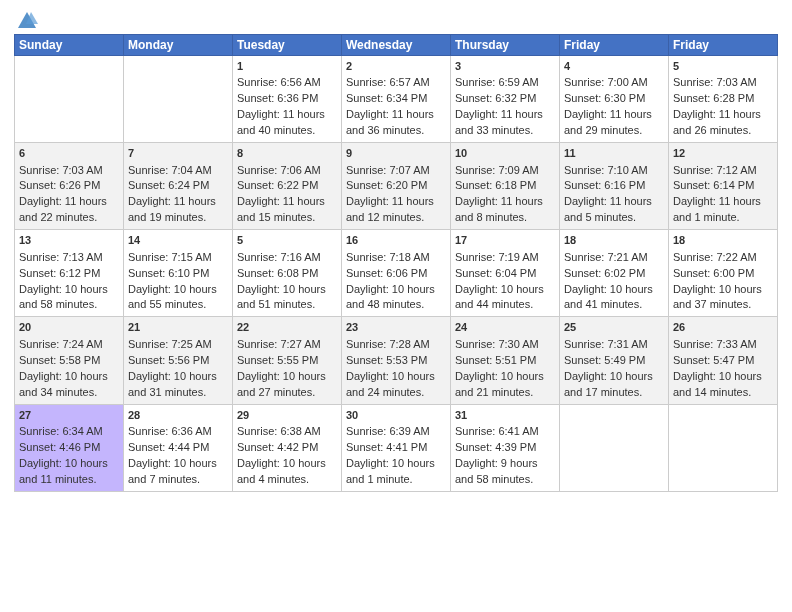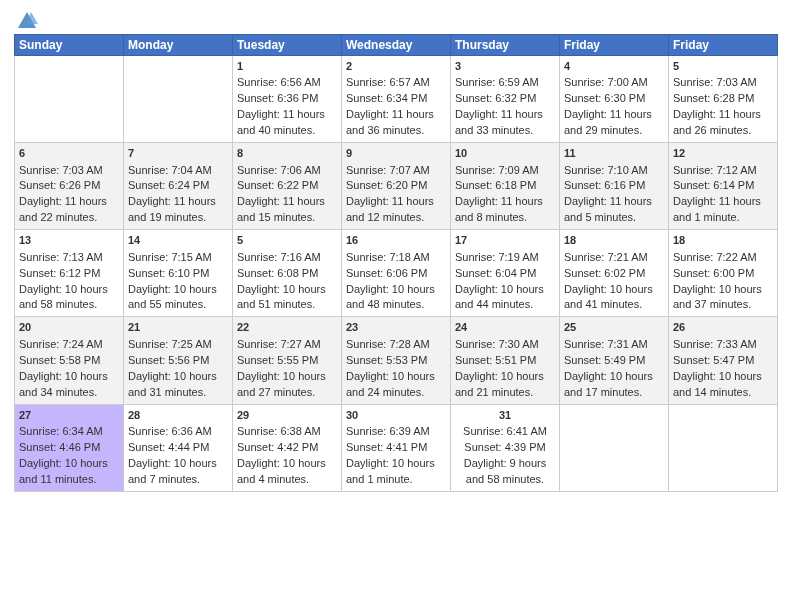--- a/index.html
+++ b/index.html
@@ -322,21 +322,21 @@
             <div class="day-info" style="white-space: pre-line;">Sunrise: 6:38 AM
 Sunset: 4:42 PM
 Daylight: 10 hours and 4 minutes.</div>
           </td>
           <td style="background: rgb(255, 255, 255);">
             <span class="day-num">30</span>
             <div class="day-info" style="white-space: pre-line;">Sunrise: 6:39 AM
 Sunset: 4:41 PM
 Daylight: 10 hours and 1 minute.</div>
           </td>
-          <td style="background: rgb(255, 255, 255); text-align: center;">
+          <td style="background: rgb(255, 255, 255);">
             <span class="day-num">31</span>
             <div class="day-info" style="white-space: pre-line;">Sunrise: 6:41 AM
 Sunset: 4:39 PM
 Daylight: 9 hours and 58 minutes.</div>
           </td>
           <td class="empty-cell" style="background: rgb(255, 255, 255);"></td>
           <td class="empty-cell" style="background: rgb(255, 255, 255);"></td>
         </tr>
       </tbody>
   </table>

